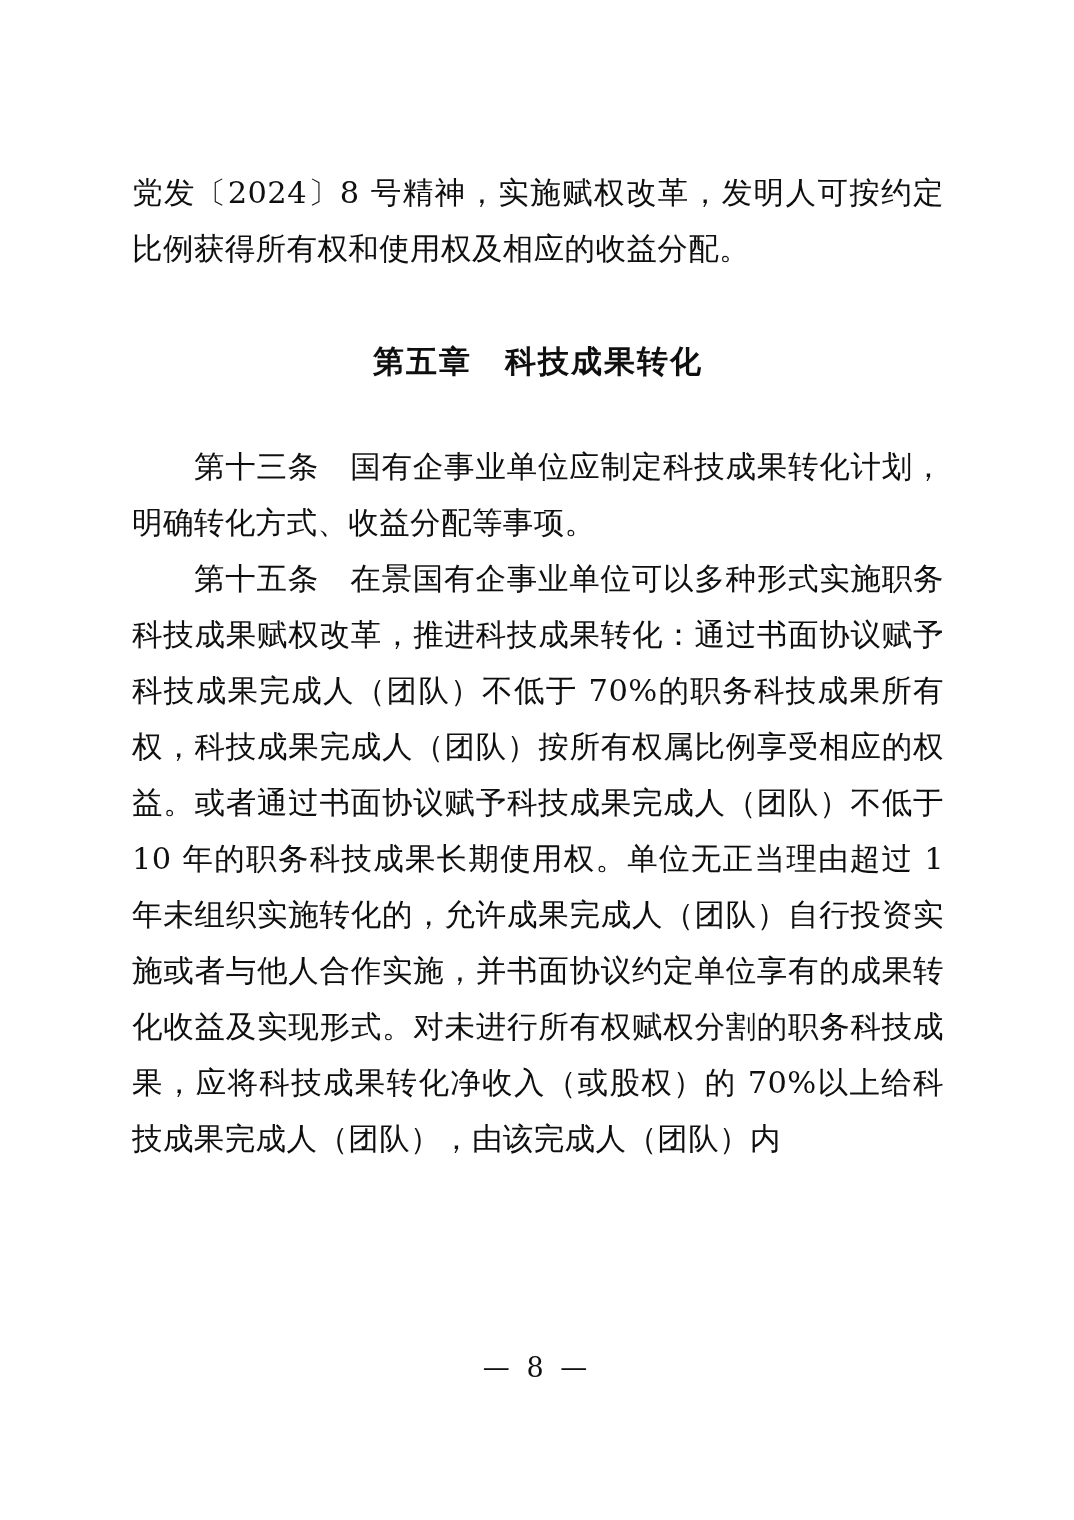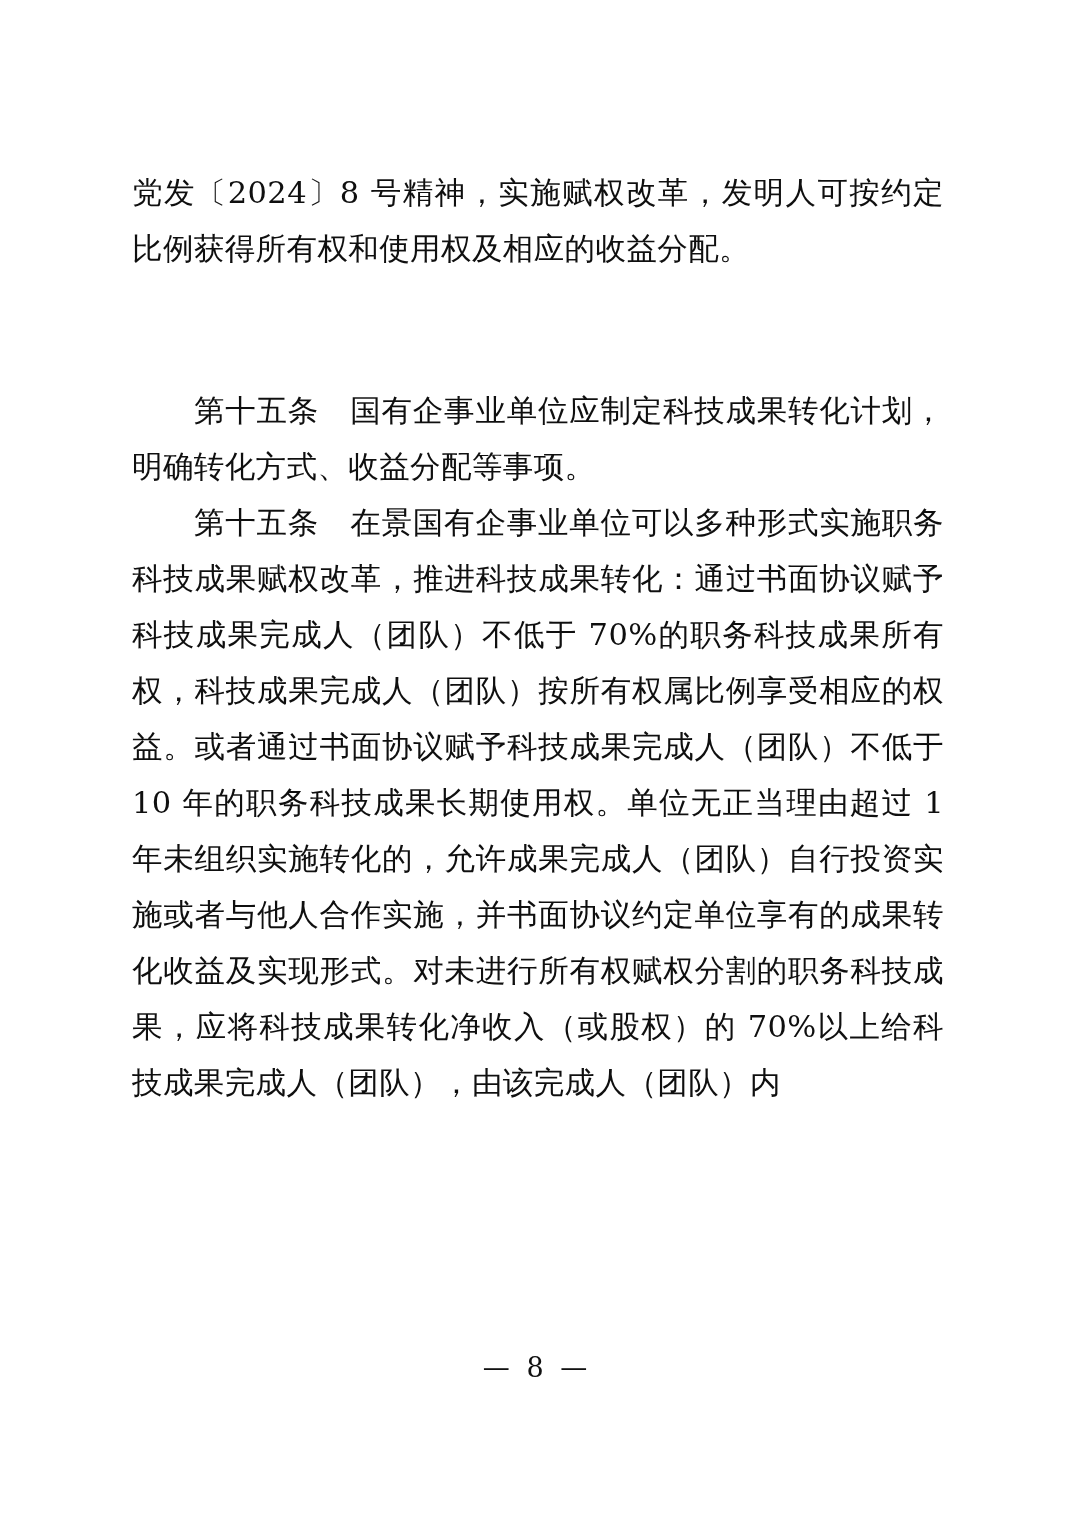--- a/index.html
+++ b/index.html
@@ -69,24 +69,25 @@
 </head>
 <body>
 
 <div class="page">
   <div class="content">
 
     <p class="para continued">党发〔2024〕8 号精神，实施赋权改革，发明人可按约定比例获得所有权和使用权及相应的收益分配。</p>
 
     <div class="spacer-lg"></div>
 
+    <h2 class="chapter-heading">第五章　科技成果转化</h2>
 
     <div class="spacer-md"></div>
 
-    <p class="para indent">第十五条　国有企事业单位应制定科技成果转化计划，明确转化方式、收益分配等事项。</p>
+    <p class="para indent">第十三条　国有企事业单位应制定科技成果转化计划，明确转化方式、收益分配等事项。</p>
 
 
     <p class="para indent">第十五条　在景国有企事业单位可以多种形式实施职务科技成果赋权改革，推进科技成果转化：通过书面协议赋予科技成果完成人（团队）不低于 70%的职务科技成果所有权，科技成果完成人（团队）按所有权属比例享受相应的权益。或者通过书面协议赋予科技成果完成人（团队）不低于 10 年的职务科技成果长期使用权。单位无正当理由超过 1 年未组织实施转化的，允许成果完成人（团队）自行投资实施或者与他人合作实施，并书面协议约定单位享有的成果转化收益及实现形式。对未进行所有权赋权分割的职务科技成果，应将科技成果转化净收入（或股权）的 70%以上给科技成果完成人（团队），由该完成人（团队）内</p>
 
   </div>
 
   <div class="page-number">
     <span>— 8 —</span>
   </div>
 </div>

